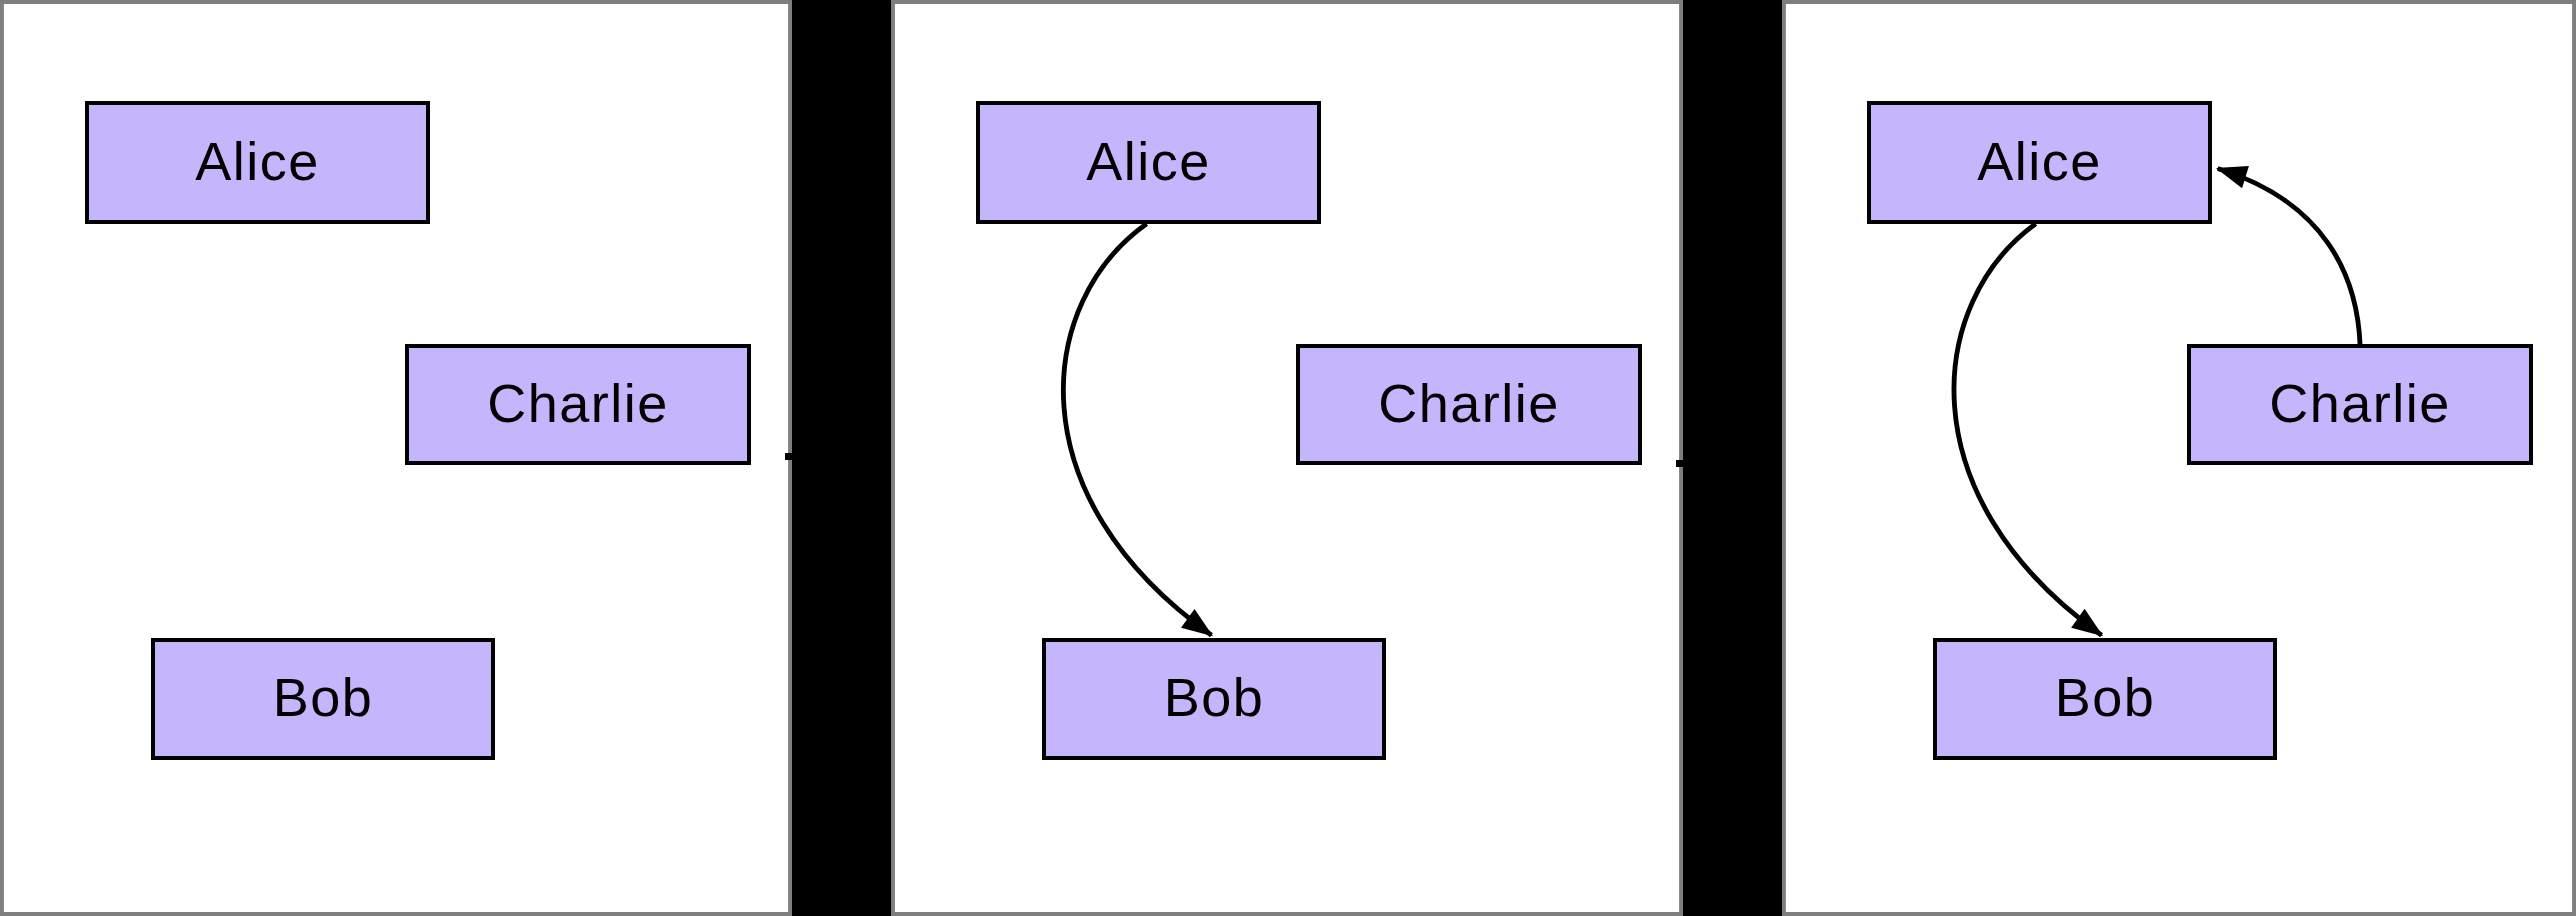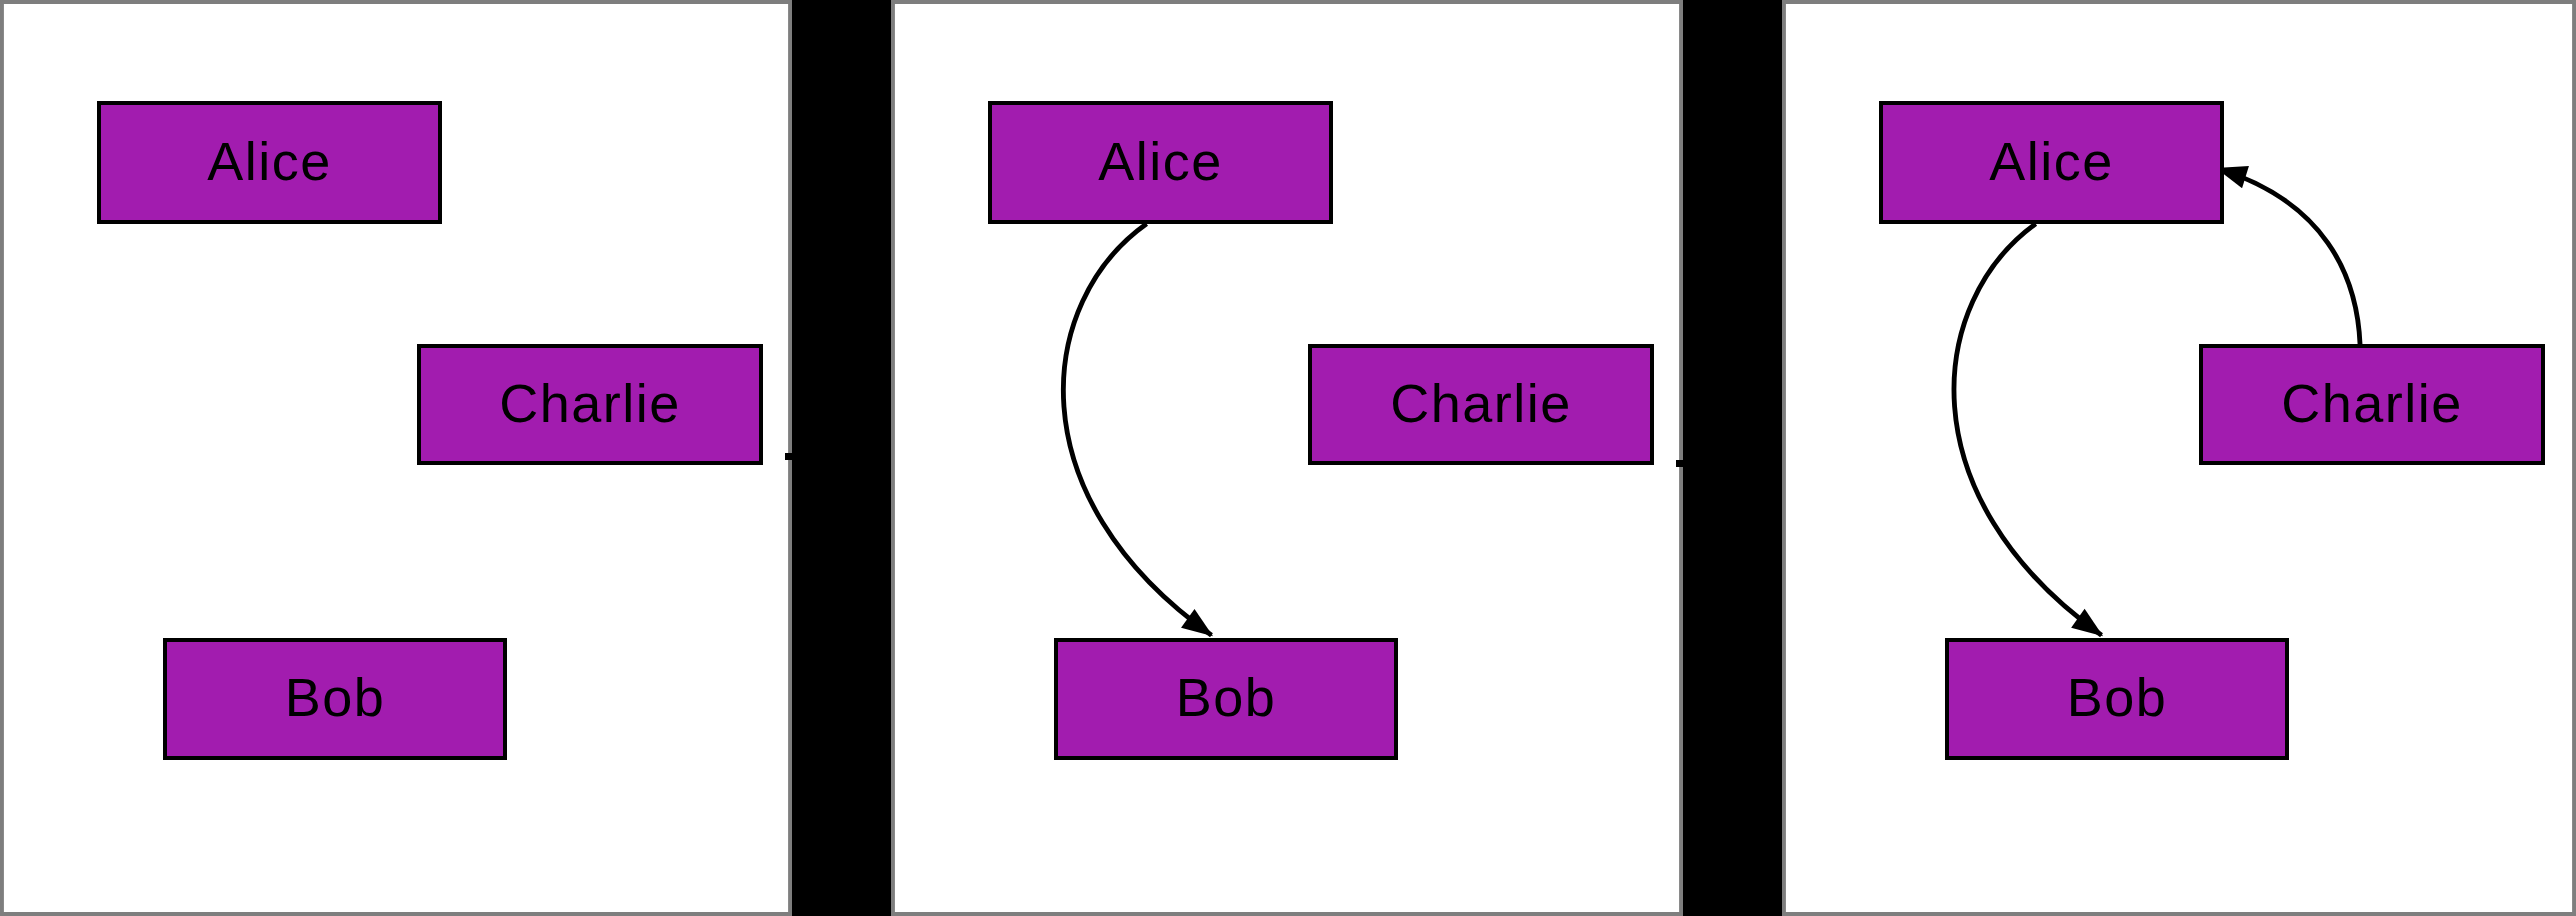--- a/index.html
+++ b/index.html
@@ -25,27 +25,26 @@
     position: absolute;
     left: 0;
     top: 0;
     pointer-events: none;
   }
   .edges-layer path {
     pointer-events: stroke;
   }
   .node {
     position: absolute;
-    background: #a21caf;
+    background: #c4b5fd;
     border: 4.8px solid #000000;
     box-sizing: border-box;
     display: flex;
     align-items: center;
     justify-content: center;
-    margin-left: 12px;
   }
   .node-label {
     font-size: 54px;
     letter-spacing: 1.5px;
     color: #000000;
     line-height: 1;
     padding-bottom: 3.9px;
     white-space: nowrap;
   }
   .edge-tick {

